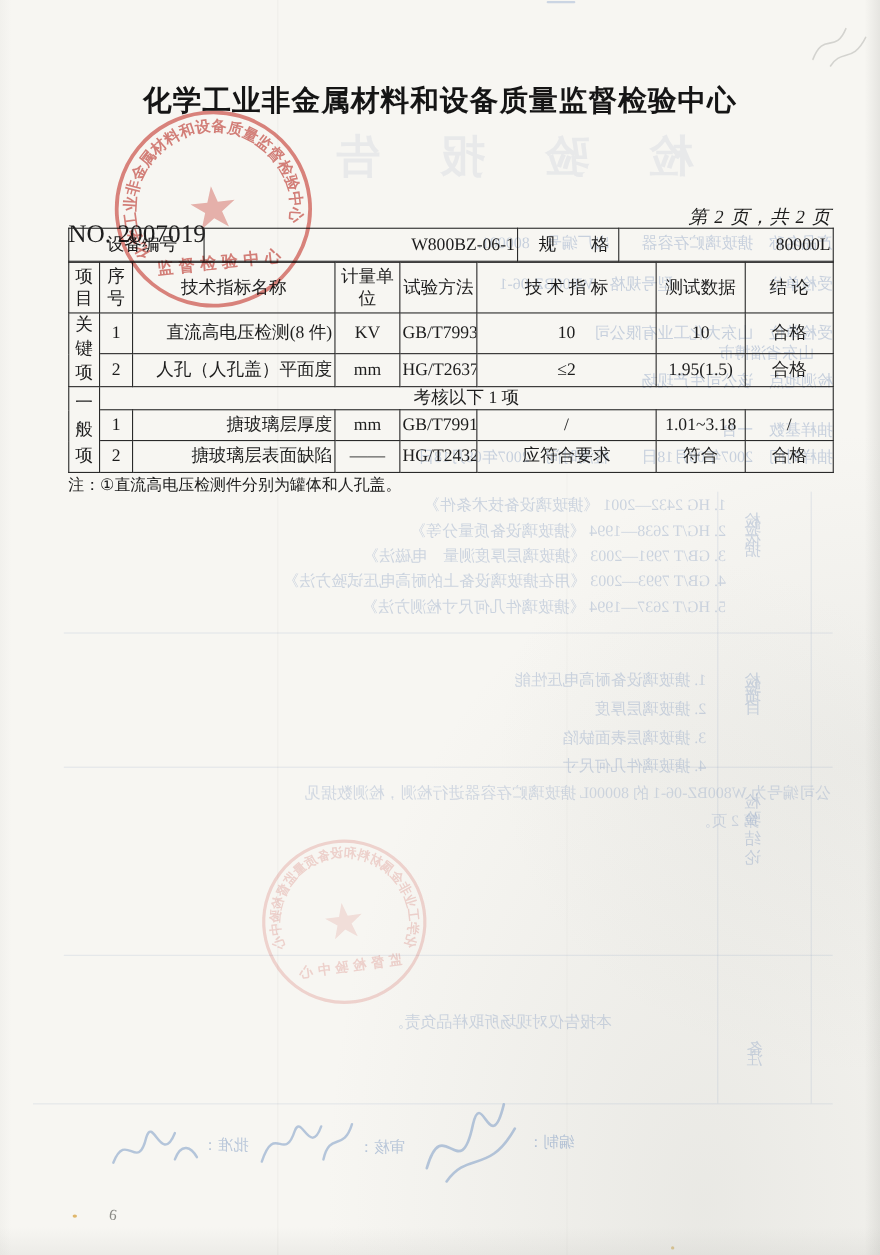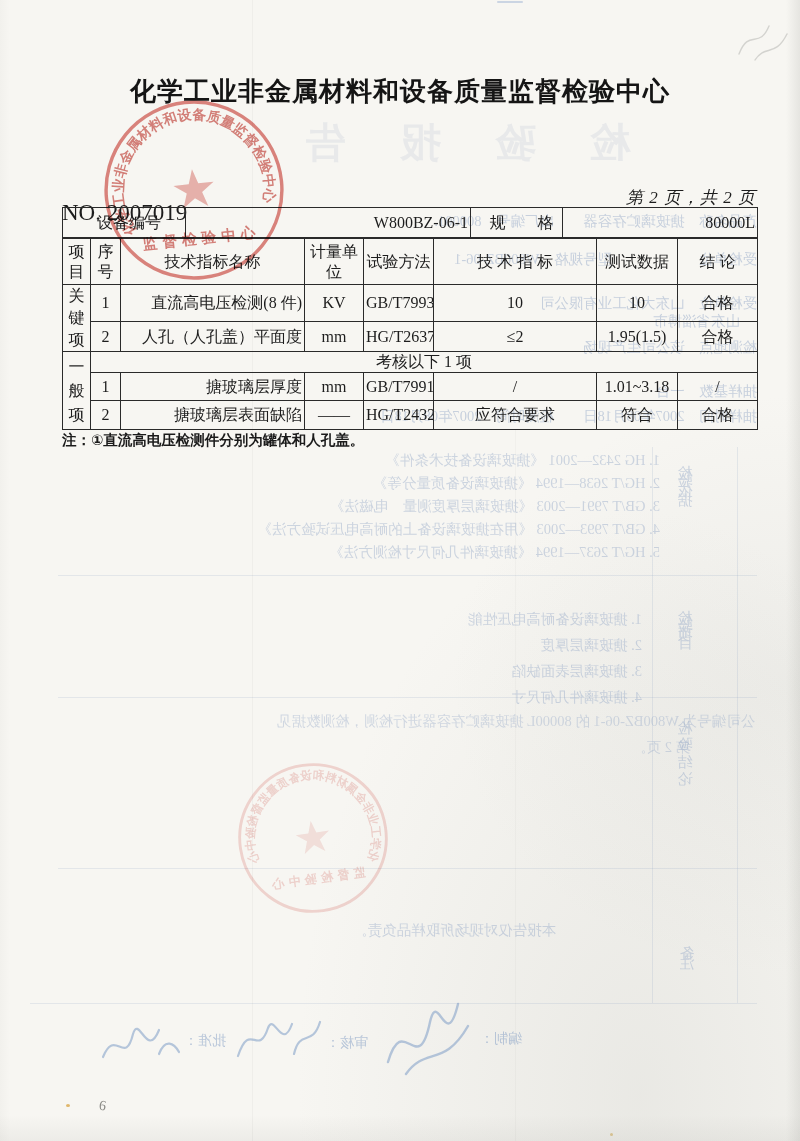--- a/index.html
+++ b/index.html
@@ -23,21 +23,21 @@
   .report-no{left:62px;top:200px;font-size:23px;}
   .page-info{right:44px;top:186px;font-size:17px;letter-spacing:1px;font-style:italic;}
   table{border-collapse:collapse;table-layout:fixed;}
   td,th{border:1px solid #2a2a2a;font-weight:normal;font-size:16px;text-align:center;
     padding:0 2px;overflow:hidden;line-height:1.25;}
   .t-info{left:62px;top:207px;width:695px;}
   .t-info td{height:29px;font-size:16px;padding-left:12px;}
   .t-main{left:62px;top:238px;width:695px;}
   .cell-left{text-align:right;padding-left:7px;}
   .grp{line-height:22px;}
-  .footnote{left:62px;top:431px;font-size:14.5px;font-weight:bold;font-family:"DejaVu Sans","Liberation Sans",sans-serif;color:#1b1b1b;}
+  .footnote{left:62px;top:431px;font-size:14.5px;font-weight:normal;font-family:"DejaVu Sans","Liberation Sans",sans-serif;color:#1b1b1b;}
   
   .bleed{color:#98abc9;transform:scaleX(-1);transform-origin:center;line-height:1.3;}
   .b-ghost-title{left:170px;top:116px;width:460px;font-family:"DejaVu Sans","Liberation Sans",sans-serif;
     font-weight:bold;font-size:40px;letter-spacing:55px;color:rgba(140,158,190,0.14);white-space:nowrap;}
   .b-line{font-size:14.5px;white-space:nowrap;opacity:0.5;}
   .b-list{font-size:14.5px;white-space:nowrap;opacity:0.45;}
   .b-vert{writing-mode:vertical-rl;text-orientation:upright;font-size:15px;opacity:0.45;letter-spacing:9px;}
   .b-gridline{background:rgba(140,160,195,0.18);}
   .scan-line{background:rgba(60,60,60,0.045);}
   .sig-label{font-size:14px;color:#86a0c6;opacity:0.55;transform:scaleX(-1);}

